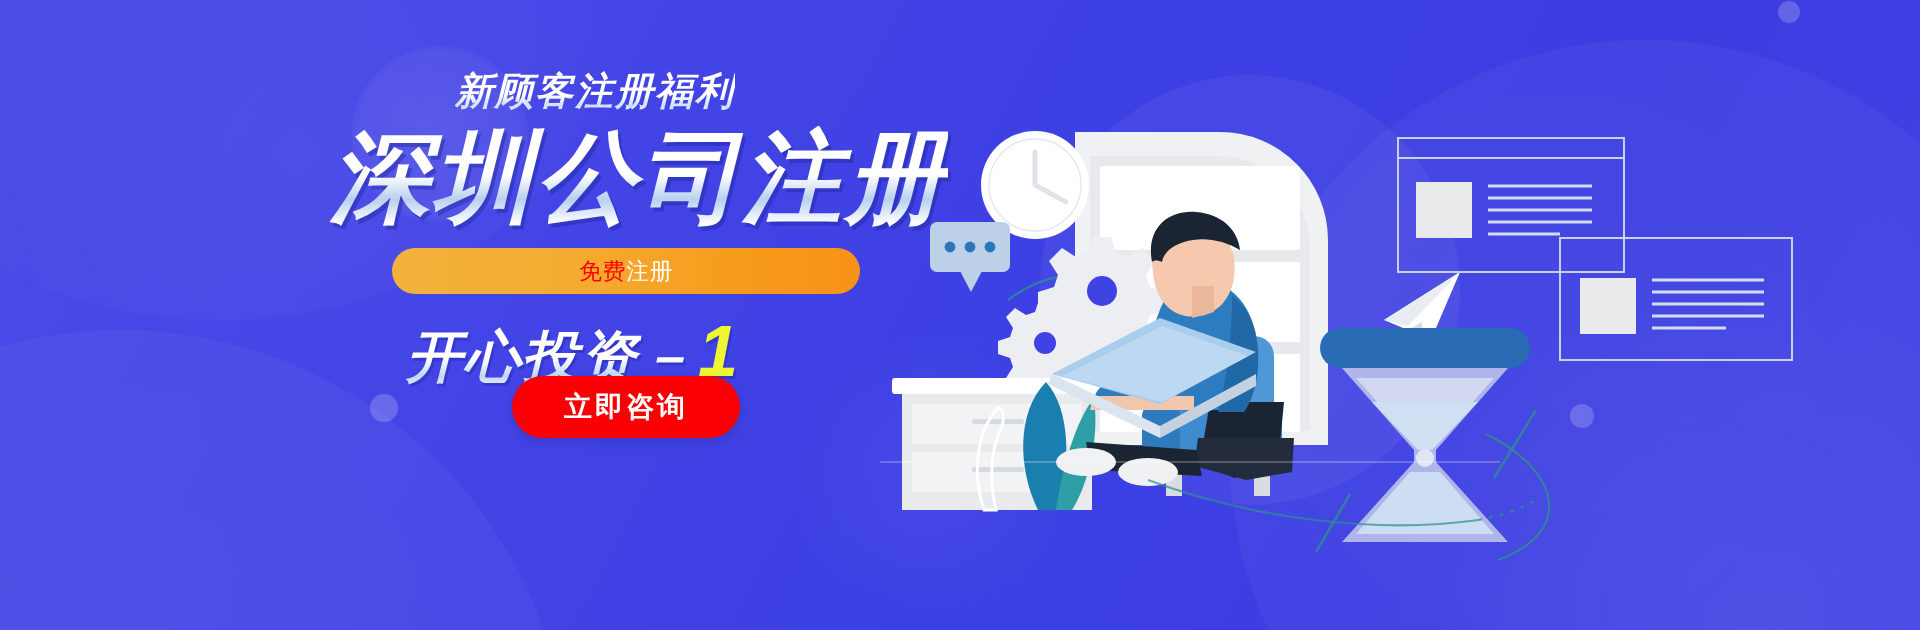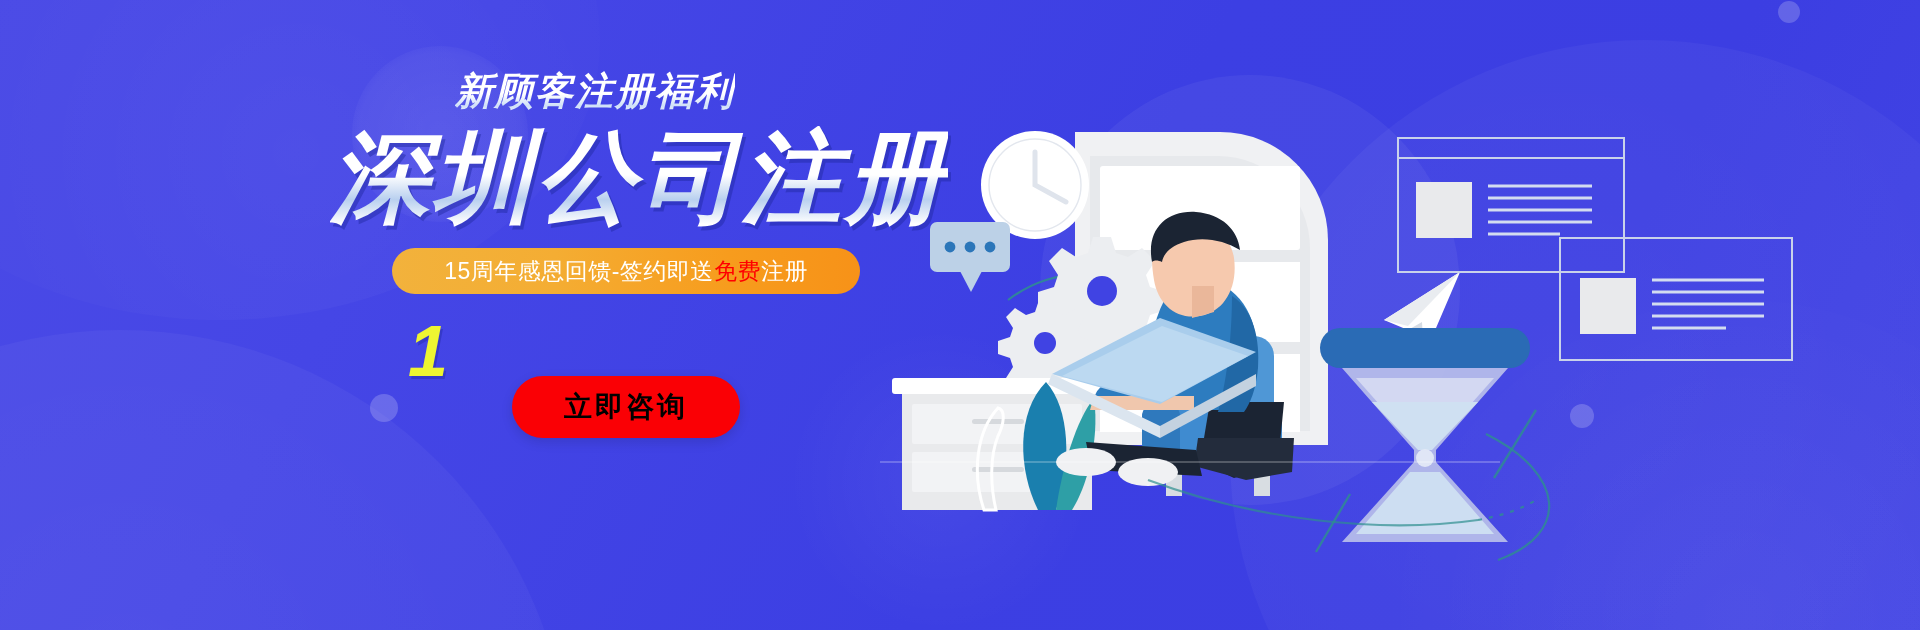--- a/index.html
+++ b/index.html
@@ -71,21 +71,21 @@
     font-size:72px;color:#eef531;margin:0 2px;
     filter:drop-shadow(2px 3px 0px rgba(32,40,160,.40));
   }
 
   .cta{
     position:absolute;left:512px;top:376px;width:228px;height:62px;
     border-radius:31px;background:#fa0005;border:none;cursor:pointer;
     display:flex;align-items:center;justify-content:center;
     box-shadow:0 4px 12px rgba(0,0,0,.13);
   }
-  .cta span{font-size:28px;font-weight:bold;color:#000000;letter-spacing:3px;}
+  .cta span{font-size:28px;font-weight:bold;color:#ffffff;letter-spacing:3px;}
 
   
   .art{position:absolute;left:880px;top:90px;width:1000px;height:420px;}
   svg{display:block;overflow:visible;}
 </style>
 </head>
 <body>
 
 <div class="banner">
 
@@ -101,26 +101,26 @@
   <div class="dot" style="left:1570px;top:404px;width:24px;height:24px;"></div>
   <div class="dot" style="left:693px;top:270px;width:14px;height:14px;background:rgba(255,255,255,.30);"></div>
 
   <div class="copy">
 
     <div class="kicker">新顾客注册福利</div>
 
     <div class="headline">深圳公司注册</div>
 
     <div class="pill">
-      <span class="pill-txt">15周年感恩回馈-签约即送</span>
         <span class="pill-txt pill-hot">免费</span>
         <span class="pill-txt">注册</span>
     </div>
 
     <div class="tagline">
+      <span class="tag-w">开心投资－</span>
         <span class="tag-num">1</span>
     </div>
 
     <div class="cta">
       <span>立即咨询</span>
     </div>
   </div>
 
   <div class="art">
     <svg width="1000" height="420" viewBox="0 0 1000 420" xmlns="http://www.w3.org/2000/svg">

